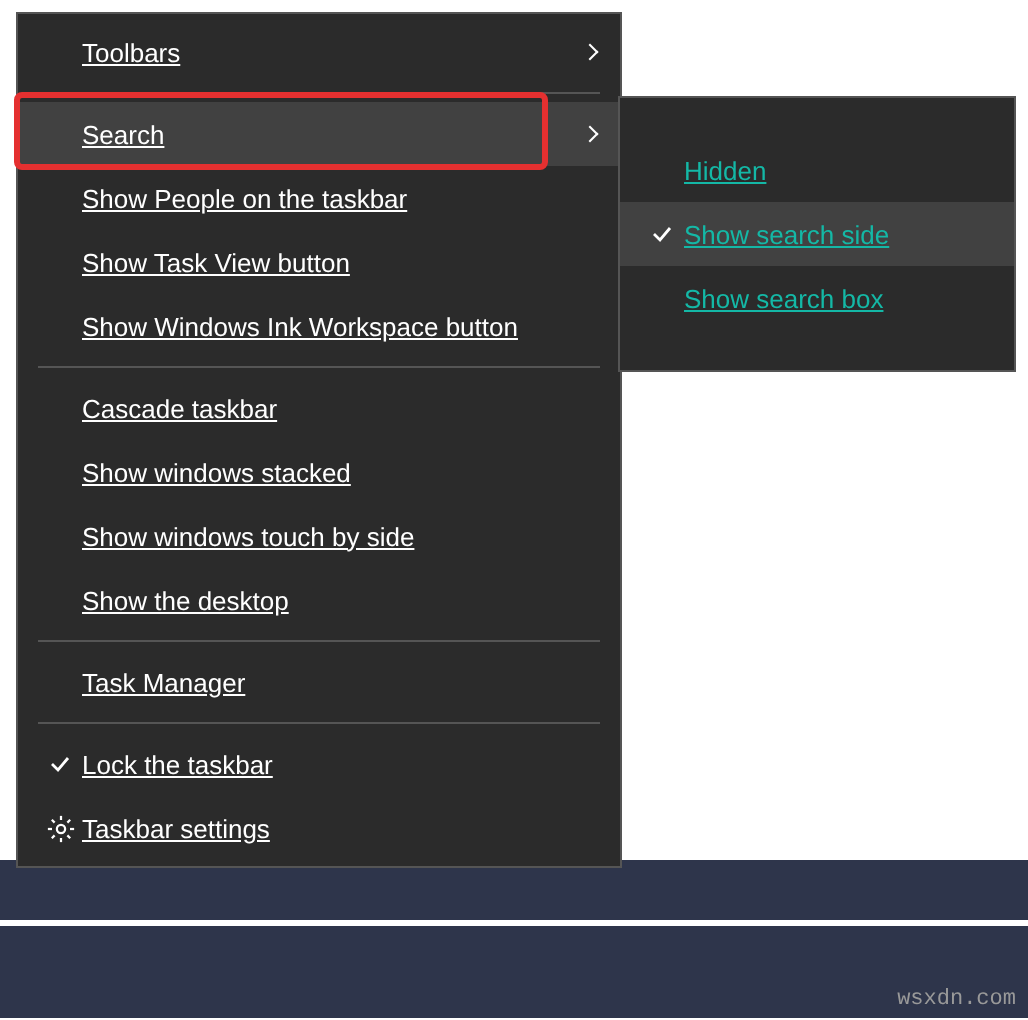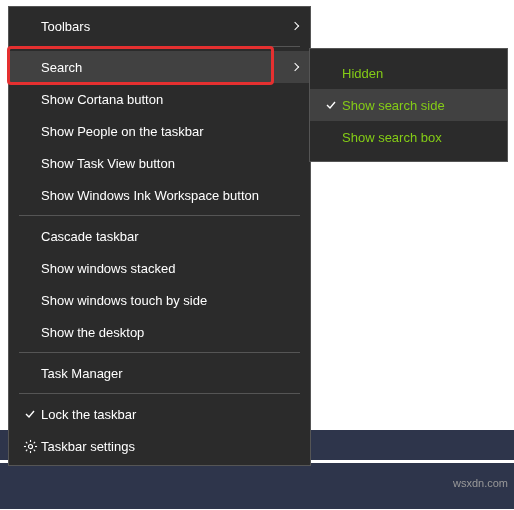--- a/index.html
+++ b/index.html
@@ -41,20 +41,21 @@
     .menu-item .check-col {
       width: 22px;
       display: flex;
       align-items: center;
       justify-content: center;
       flex-shrink: 0;
     }
     .menu-item .label {
       flex: 1;
       white-space: nowrap;
+      text-decoration: underline;
     }
     .menu-item .arrow-col {
       width: 12px;
       display: flex;
       align-items: center;
       justify-content: flex-end;
       flex-shrink: 0;
     }
     .separator {
       height: 1px;
@@ -67,40 +68,40 @@
       border-radius: 4px;
       pointer-events: none;
     }
     .submenu {
       position: absolute;
       left: 309px;
       top: 48px;
       width: 199px;
       background: #2b2b2b;
       border: 1px solid #555;
-      padding: 8px 0;
-      color: #84cc16;
+      padding: 20px 0;
+      color: #14b8a6;
     }
     .chevron-right {
       width: 6px; height: 6px;
       border-top: 1.5px solid #fff;
       border-right: 1.5px solid #fff;
       transform: rotate(45deg);
     }
     .check-mark {
       width: 12px; height: 12px;
     }
     .gear-svg { width: 15px; height: 15px; }
     .watermark {
       position: absolute;
       right: 6px;
-      bottom: 21px;
+      bottom: 4px;
       font-size: 11px;
       color: #999;
-      font-family: Liberation Sans, sans-serif;
+      font-family: Liberation Mono, monospace;
     }
   </style>
 </head>
 <body>
 
 <div class="bg-strip" style="top:430px; height:30px;"></div>
 <div class="bg-strip" style="top:463px; height:46px;"></div>
 
 <div class="context-menu">
 
@@ -115,25 +116,20 @@
   <div class="separator"></div>
 
   <div class="menu-item hover">
     <span class="check-col"></span>
     <span class="label">Search</span>
     <span class="arrow-col">
         <span class="chevron-right"></span>
       </span>
   </div>
 
-  <div class="menu-item">
-    <span class="check-col"></span>
-    <span class="label">Show Cortana button</span>
-    <span class="arrow-col"></span>
-  </div>
 
   <div class="menu-item">
     <span class="check-col"></span>
     <span class="label">Show People on the taskbar</span>
     <span class="arrow-col"></span>
   </div>
 
   <div class="menu-item">
     <span class="check-col"></span>
     <span class="label">Show Task View button</span>

